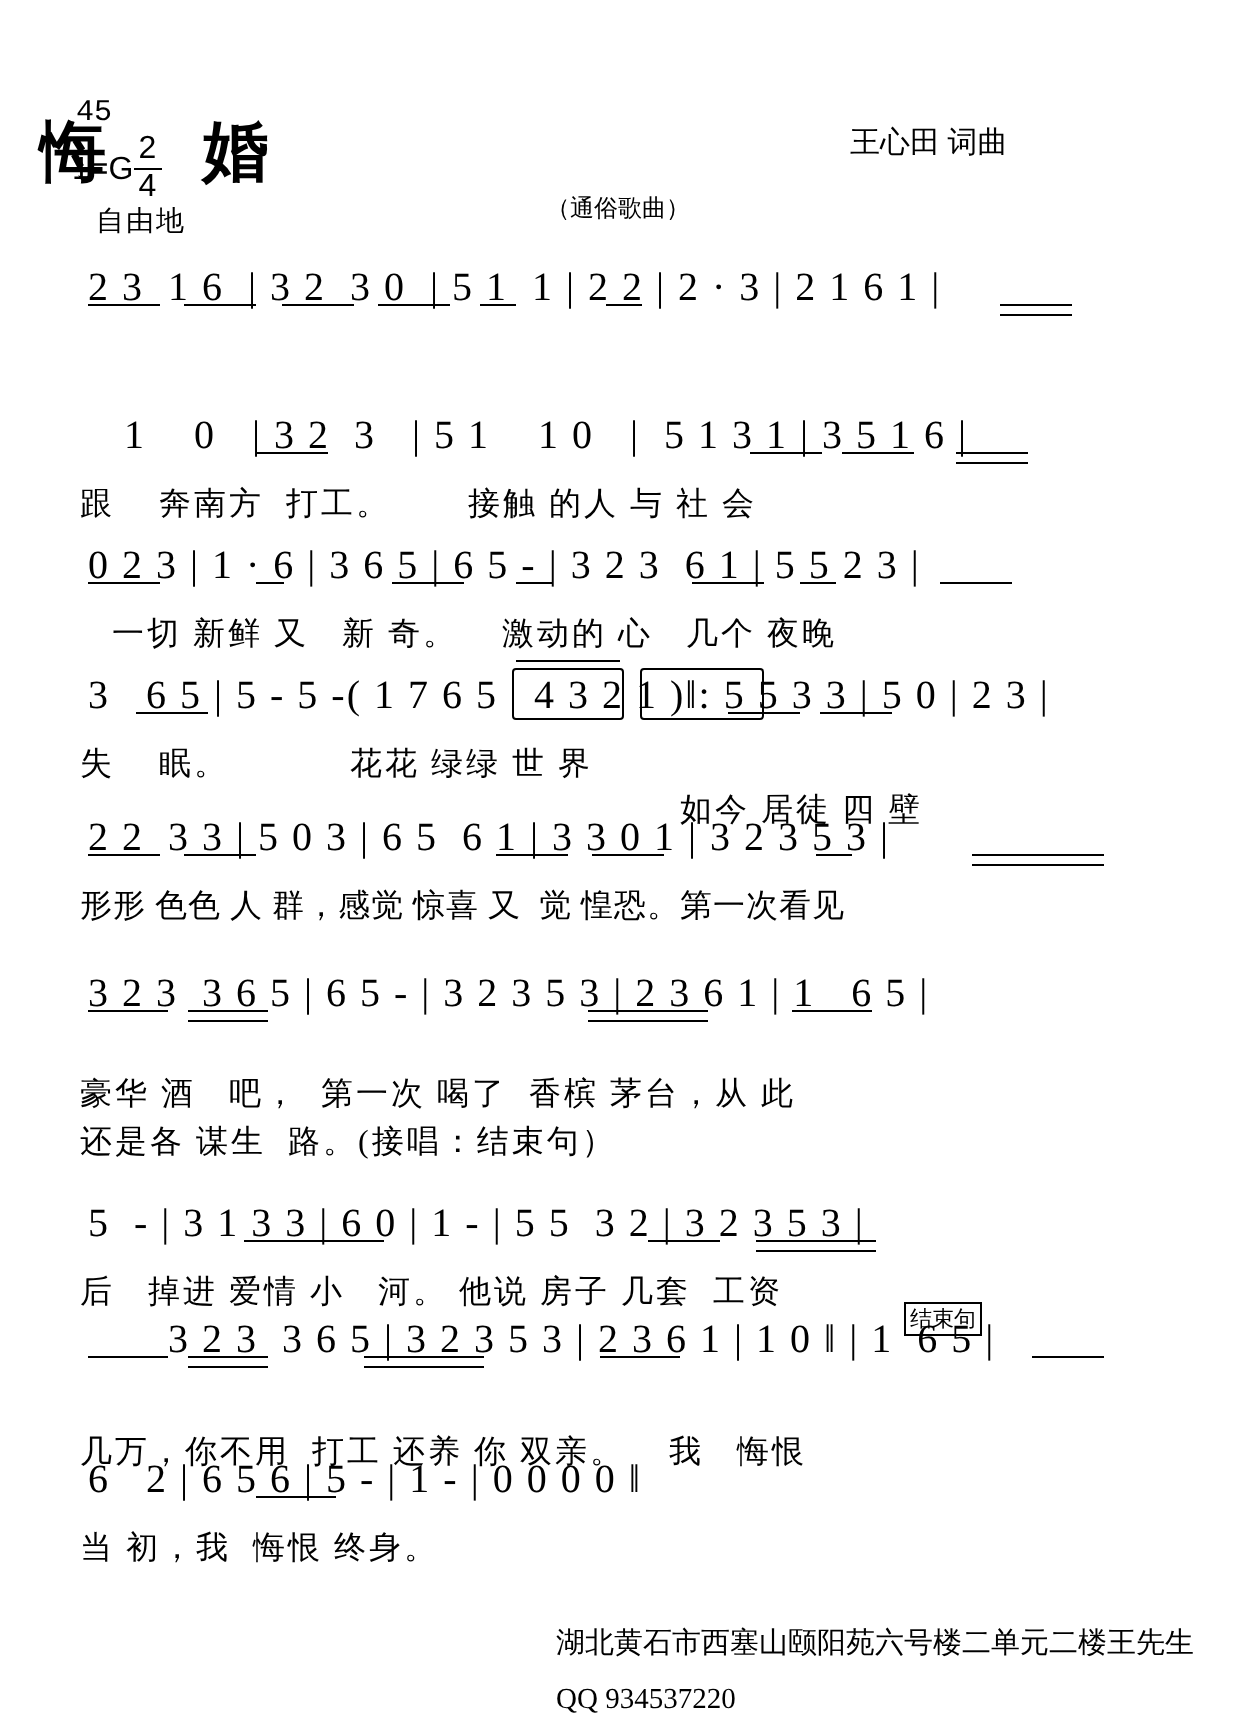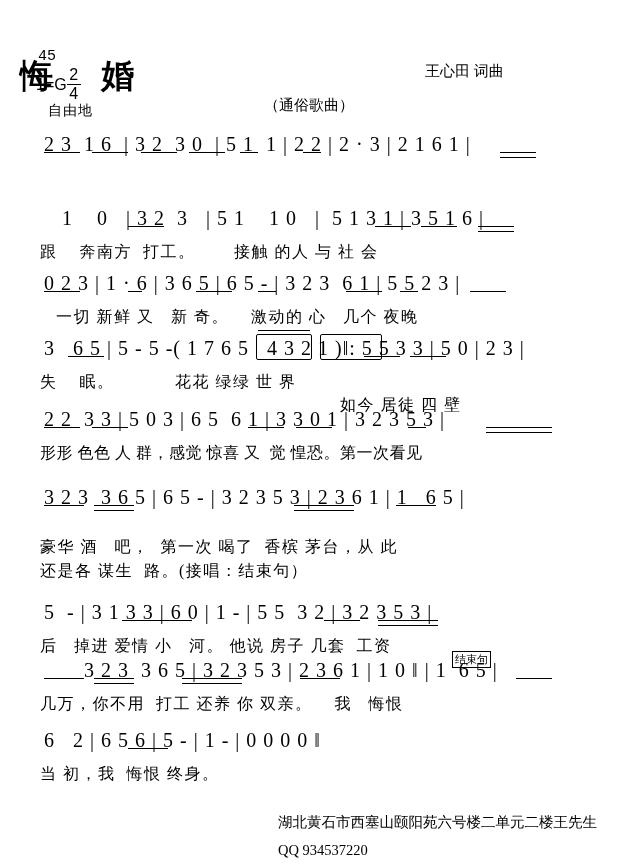--- a/index.html
+++ b/index.html
@@ -4,21 +4,21 @@
 <style>
   html,body{margin:0;padding:0;background:#fff;}
   body{width:618px;height:865px;position:relative;overflow:hidden;
        font-family:"Liberation Serif", serif;color:#000;}
   .sheet{position:absolute;left:0;top:0;width:618px;height:865px;}
 
   .pagenum{position:absolute;left:38px;top:48px;font-size:15px;font-family:Liberation Mono, monospace;text-align:right;}
 
   .title{position:absolute;left:0;top:54px;width:618px;text-align:left;
          font-size:33px;letter-spacing:20px;font-weight:bold;text-indent:20px;}
-  .subtitle{position:absolute;left:0;top:96px;width:618px;text-align:center;font-size:15px;}
+  .subtitle{position:absolute;left:0;top:96px;width:618px;text-align:center;font-size:12px;}
   .author{position:absolute;left:425px;top:62px;font-size:15px;}
 
   .keysig{position:absolute;left:36px;top:68px;font-size:16px;font-family:"Liberation Sans",sans-serif;}
   .keysig .frac{display:inline-block;text-align:center;line-height:1;vertical-align:middle;
                 position:relative;top:-1px;}
   .keysig .frac i{display:block;font-style:normal;font-size:16px;}
   .keysig .frac .bar{display:block;border-top:1.5px solid #000;width:14px;margin:1px auto;}
   .tempo{position:absolute;left:48px;top:102px;font-size:14px;letter-spacing:1px;}
 
   
@@ -108,21 +108,21 @@
   <div class="uline" style="position:absolute;left:396px;top:505px;width:40px;"></div>
 
   <div class="mrow" style="left:44px; top:601px; letter-spacing:1px;">5  - | 3 1 3 3 | 6 0 | 1 - | 5 5  3 2 | 3 2 3 5 3 |</div>
   <div class="lyr" style="left:40px; top:636px; letter-spacing:1.5px;">后   掉进 爱情 小   河。 他说 房子 几套  工资</div>
   <div class="uline" style="position:absolute;left:122px;top:620px;width:70px;"></div>
   <div class="uline" style="position:absolute;left:324px;top:620px;width:36px;"></div>
   <div class="uline" style="position:absolute;left:378px;top:620px;width:60px;"></div>
   <div class="uline" style="position:absolute;left:378px;top:625px;width:60px;"></div>
 
   <div class="mrow" style="left:44px; top:659px; letter-spacing:1px;margin-left:40px;">3 2 3  3 6 5 | 3 2 3 5 3 | 2 3 6 1 | 1 0 ‖ | 1  6 5 |</div>
-  <div class="lyr" style="left:40px; top:694px; letter-spacing:1.5px;">几万，你不用  打工 还养 你 双亲。    我   悔恨</div>
+  <div class="lyr" style="left:40px; top:716px; letter-spacing:1.5px;">几万，你不用  打工 还养 你 双亲。    我   悔恨</div>
   <div class="endmark" style="left:452px;top:651px;">结束句</div>
   <div class="uline" style="position:absolute;left:44px;top:678px;width:40px;"></div>
   <div class="uline" style="position:absolute;left:94px;top:678px;width:40px;"></div>
   <div class="uline" style="position:absolute;left:94px;top:683px;width:40px;"></div>
   <div class="uline" style="position:absolute;left:182px;top:678px;width:60px;"></div>
   <div class="uline" style="position:absolute;left:182px;top:683px;width:60px;"></div>
   <div class="uline" style="position:absolute;left:300px;top:678px;width:40px;"></div>
   <div class="uline" style="position:absolute;left:516px;top:678px;width:36px;"></div>
 
   <div class="mrow" style="left:44px; top:729px; letter-spacing:1px;">6   2 | 6 5 6 | 5 - | 1 - | 0 0 0 0 ‖</div>

